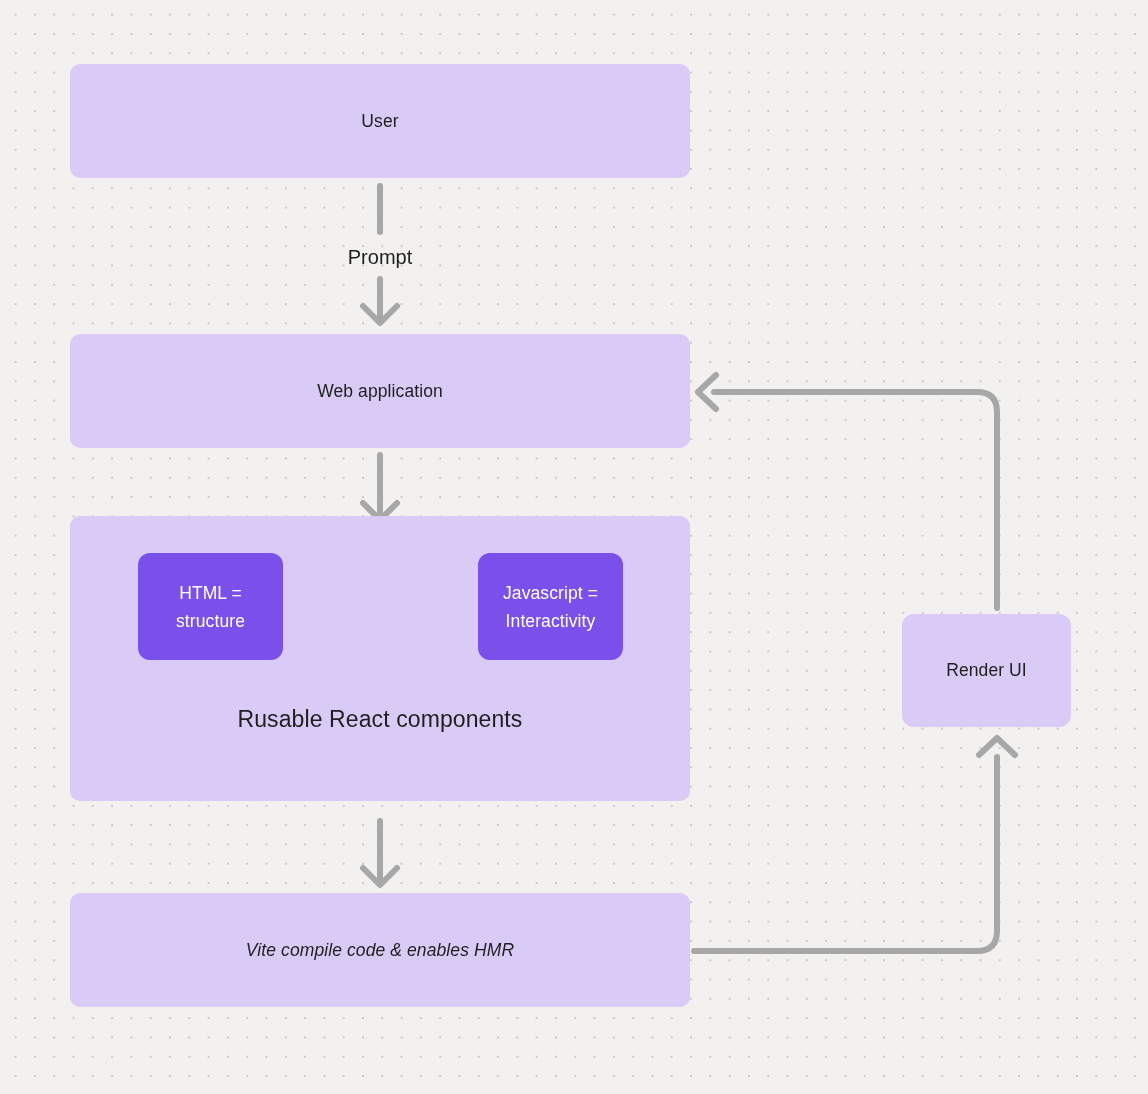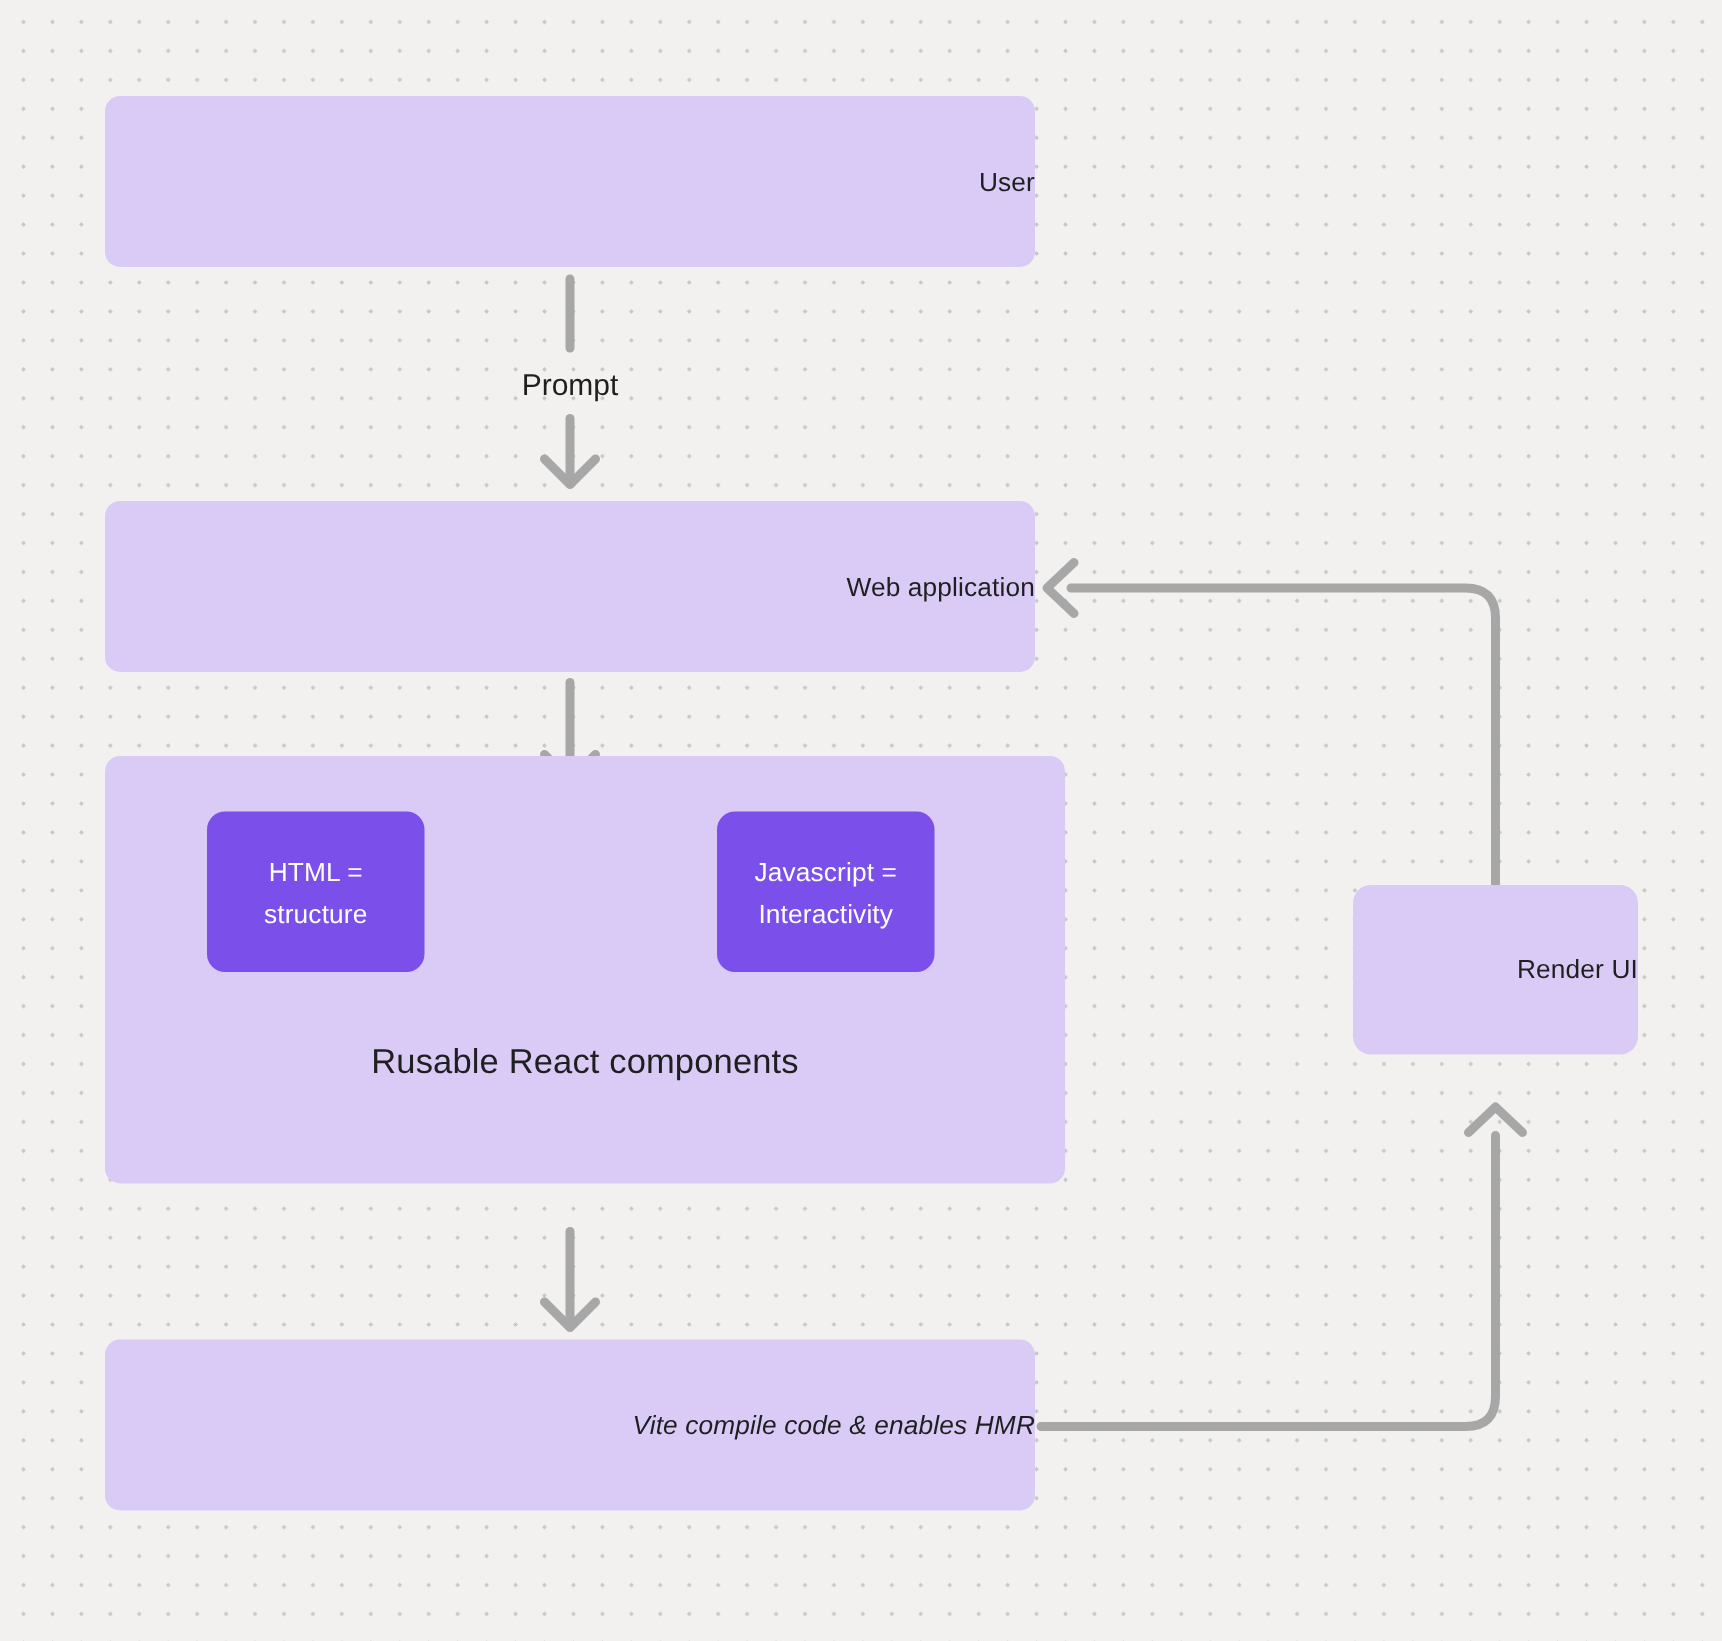--- a/index.html
+++ b/index.html
@@ -25,32 +25,32 @@
     fill: none;
     stroke: #a7a7a7;
     stroke-width: 6;
     stroke-linecap: round;
     stroke-linejoin: round;
   }
   .node {
     position: absolute;
     display: flex;
     align-items: center;
-    justify-content: flex-end;
+    justify-content: center;
     text-align: center;
     background: #d9cbf6;
     border-radius: 10px;
     font-size: 17.5px;
     letter-spacing: 0.1px;
   }
   .node-user         { left: 70px;  top: 64px;  width: 620px; height: 114px; }
   .node-webapp       { left: 70px;  top: 334px; width: 620px; height: 114px; }
-  .node-group        { left: 70px;  top: 504px; width: 620px; height: 285px; display: block; padding-left: 20px; }
+  .node-group        { left: 70px;  top: 516px; width: 620px; height: 285px; display: block; }
   .node-vite         { left: 70px;  top: 893px; width: 620px; height: 114px; font-style: italic; }
-  .node-render       { left: 902px; top: 590px; width: 190px; height: 113px; border-radius: 12px; }
+  .node-render       { left: 902px; top: 614px; width: 169px; height: 113px; border-radius: 12px; }
   .chip {
     position: absolute;
     top: 37px;
     width: 145px;
     height: 107px;
     display: flex;
     flex-direction: column;
     align-items: center;
     justify-content: center;
     background: #7b4fe9;

